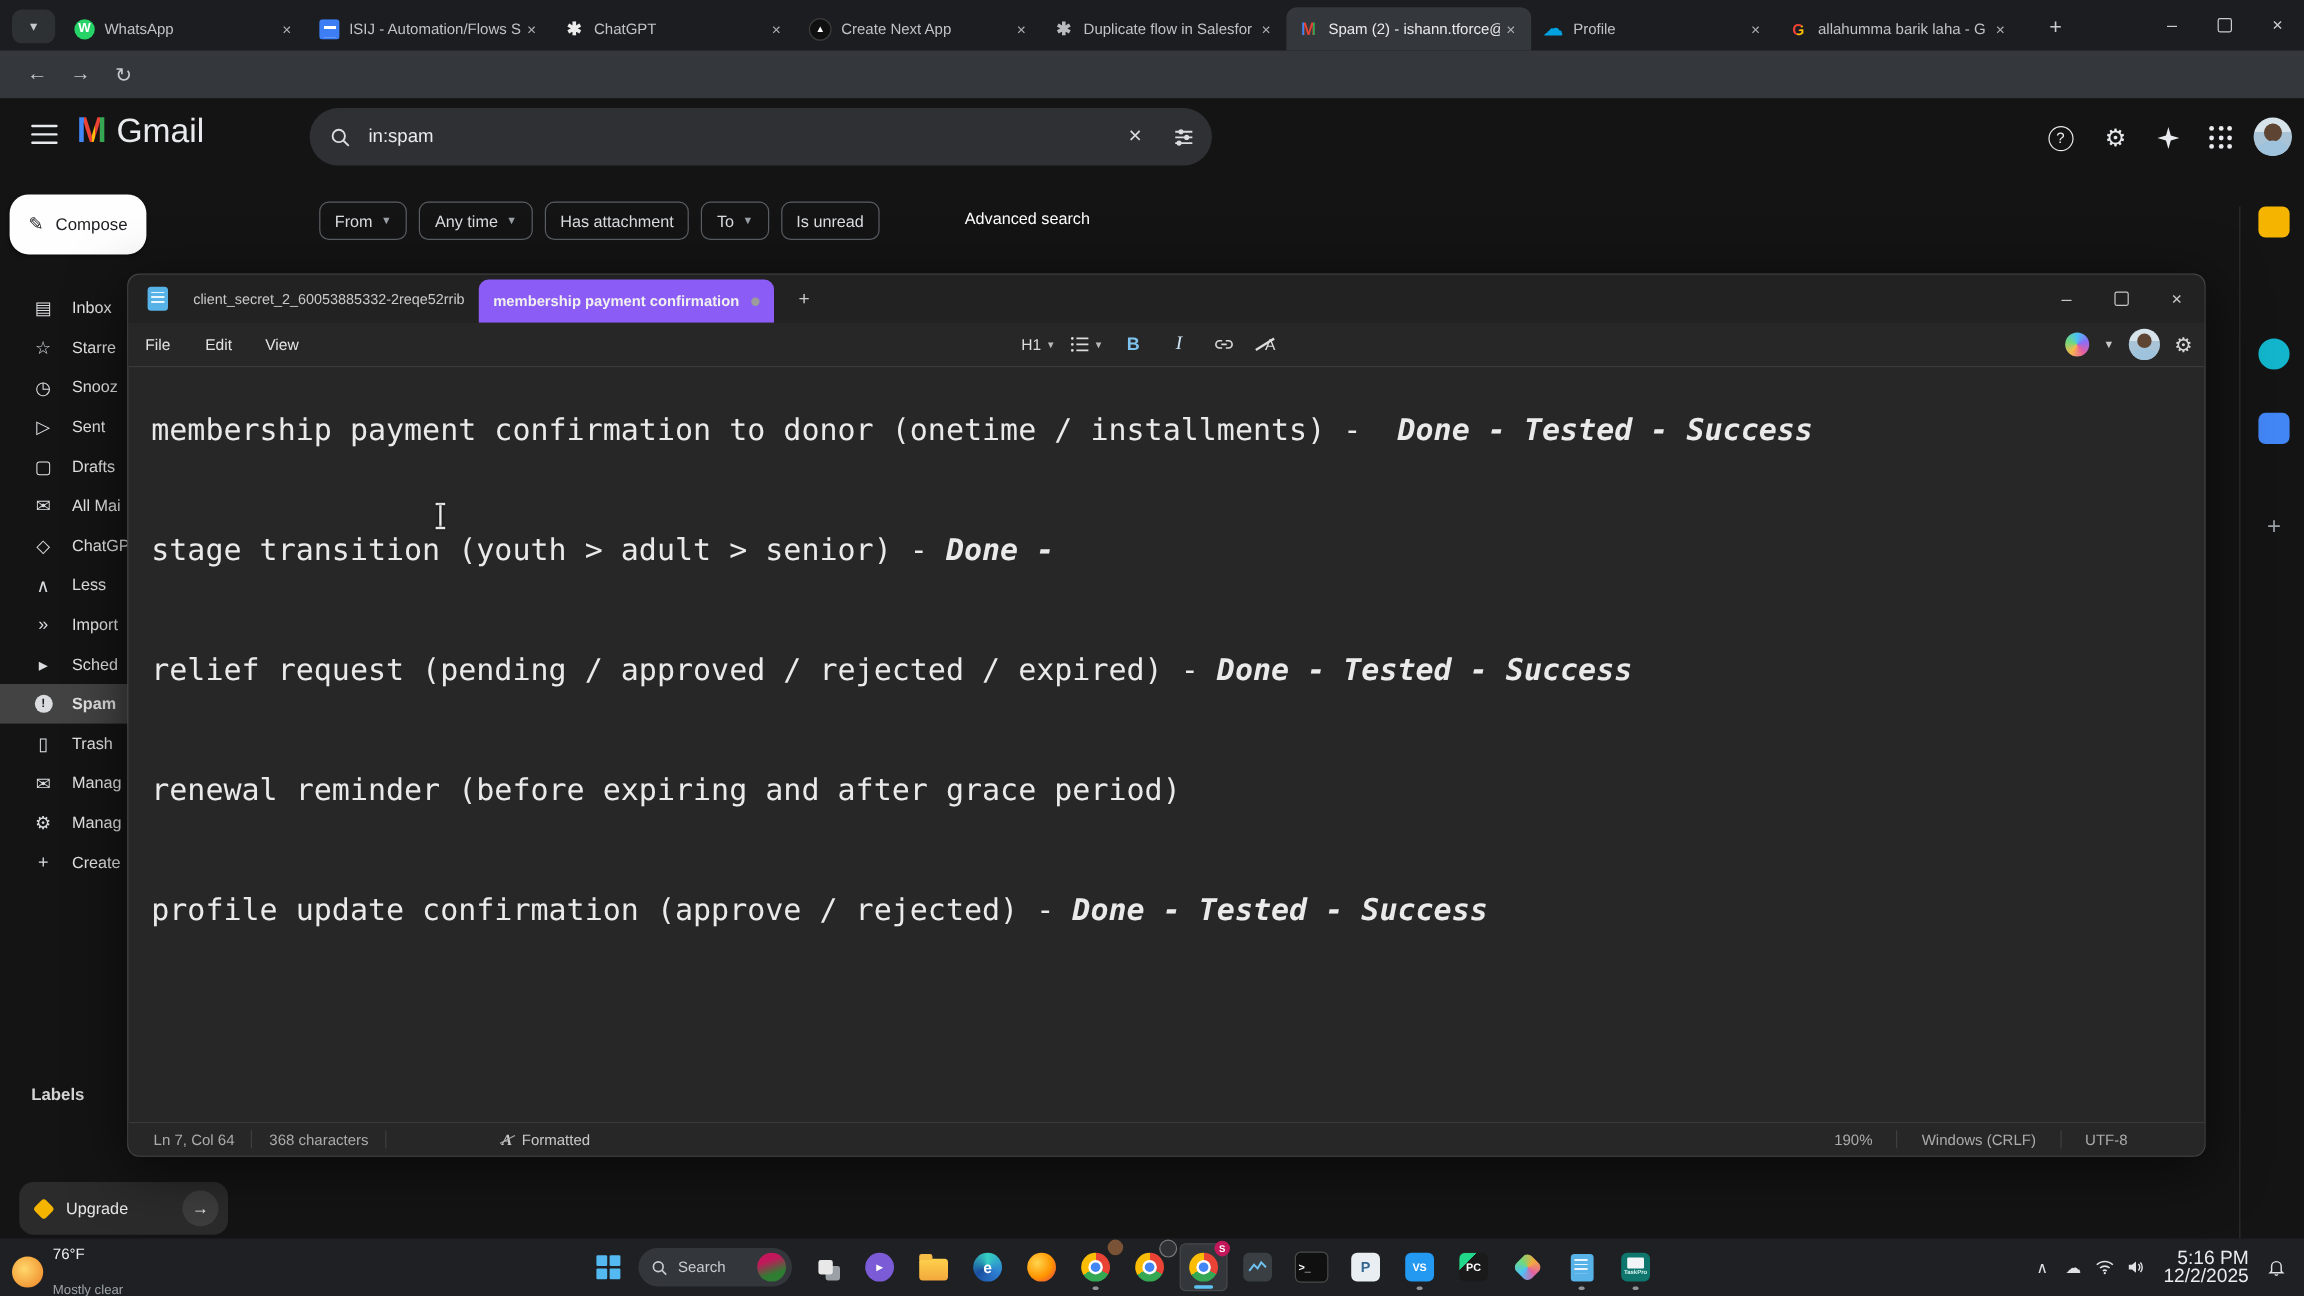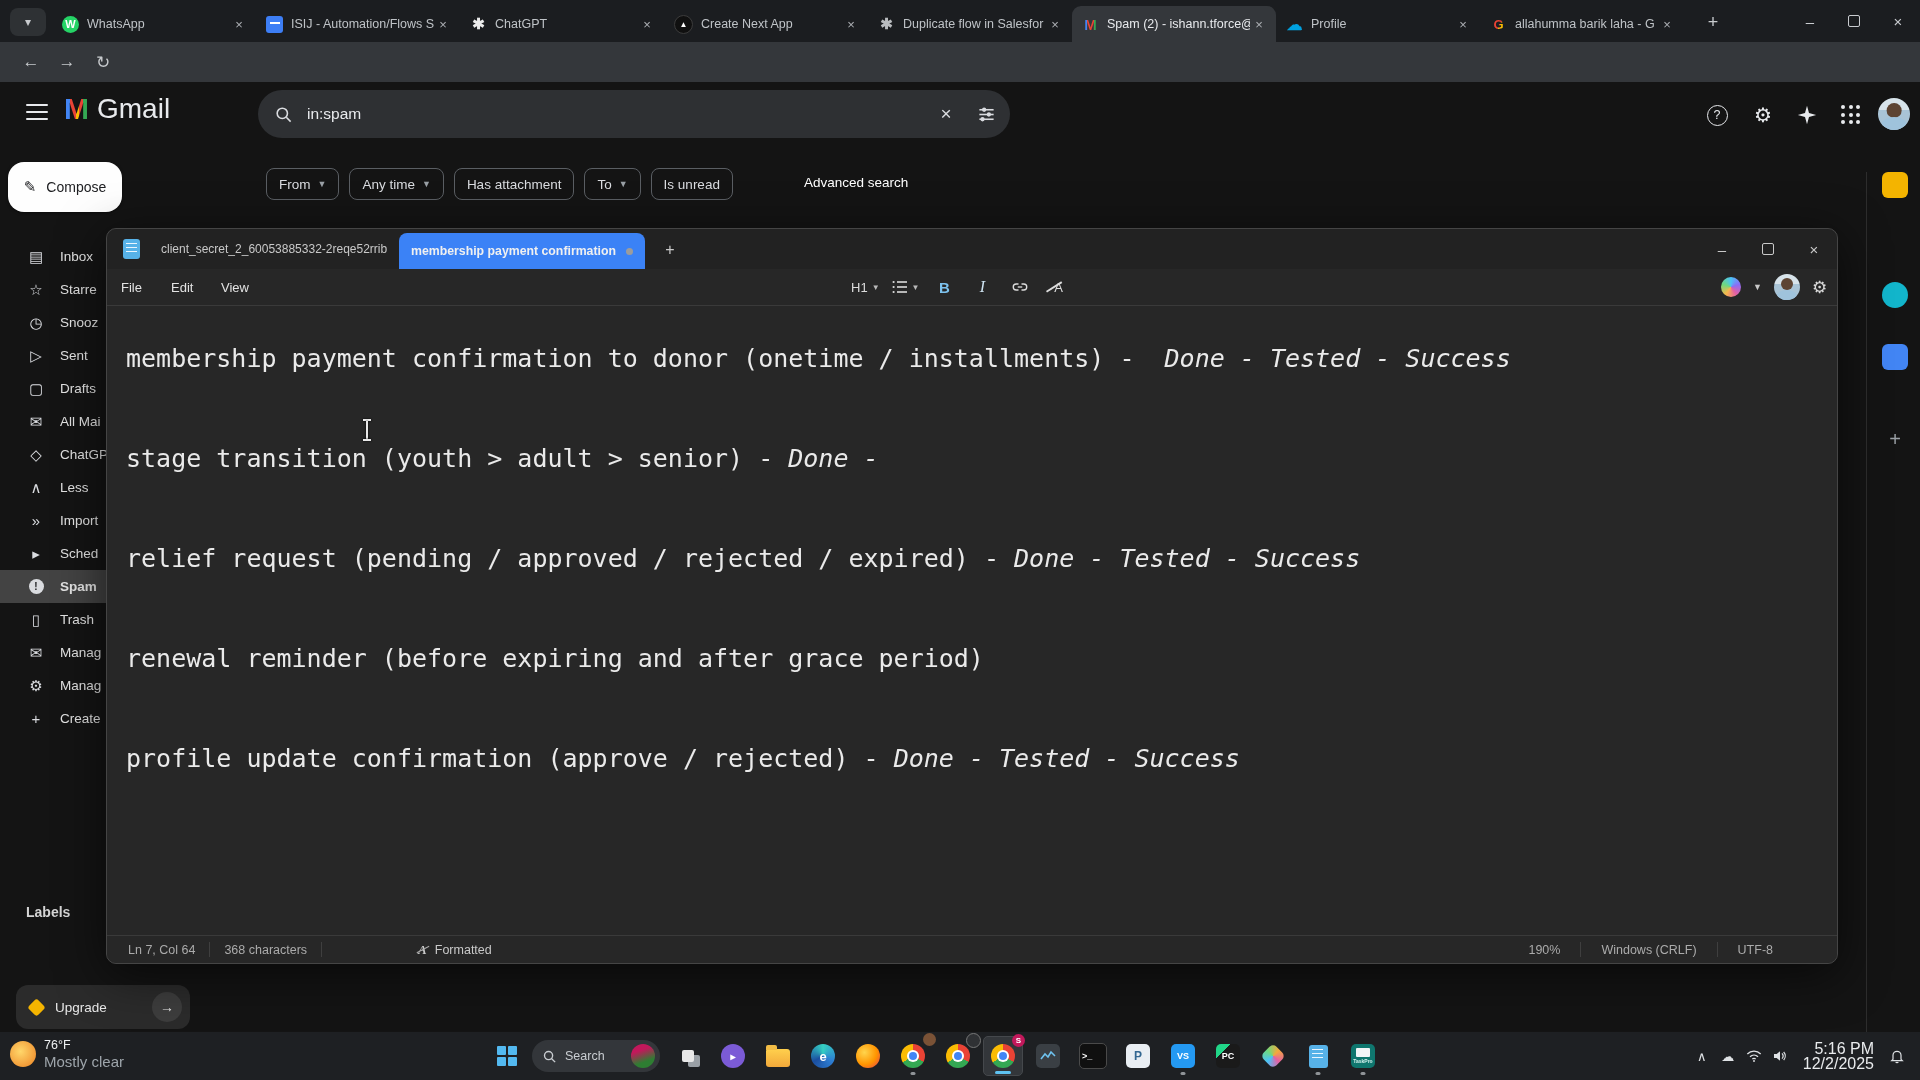--- a/index.html
+++ b/index.html
@@ -98,21 +98,21 @@
   
   #editor{position:absolute;left:106px;top:228px;width:1732px;height:736px;background:#272727;border:1px solid #454545;
     border-radius:10px;box-sizing:border-box;box-shadow:0 10px 48px rgba(0,0,0,.6);}
   #ed-tabbar{position:absolute;left:0;top:0;width:100%;height:40px;background:#222222;border-radius:10px 10px 0 0;}
   #np-icon{position:absolute;left:16px;top:10px;}
   .np-glyph{width:17px;height:20px;border-radius:3px;background:#57b2e8;position:relative;display:block;}
   .np-glyph::before{content:"";position:absolute;left:3px;top:4px;width:11px;height:12px;
     background:repeating-linear-gradient(#eaf6ff 0 1.5px,transparent 1.5px 4px);}
   #ed-tab1{position:absolute;left:46px;top:0;height:40px;width:242px;display:flex;align-items:center;}
   #ed-tab1 span{color:#c9c9c9;font-size:12px;white-space:nowrap;overflow:hidden;width:226px;margin-left:8px;}
-  #ed-tab2{position:absolute;left:292px;top:4px;height:36px;width:246px;background:#3b82f6;border-radius:8px 8px 0 0;
+  #ed-tab2{position:absolute;left:292px;top:4px;height:36px;width:246px;background:#8b5cf6;border-radius:8px 8px 0 0;
     display:flex;align-items:center;}
   #ed-tab2 span.t{color:#f0f0f0;font-size:12.3px;font-weight:600;white-space:nowrap;overflow:hidden;max-width:208px;margin-left:12px;}
   #ed-tab2 .dot{width:7px;height:7px;border-radius:50%;background:#9c9c9c;margin-left:10px;}
   #ed-newtab{position:absolute;left:552px;top:10px;width:22px;height:22px;color:#c9c9c9;font-size:16px;display:flex;align-items:center;justify-content:center;}
   #ed-controls{right:0;top:0;height:40px;position:absolute;display:flex;}
   #ed-controls .wbtn{width:46px;color:#c9c9c9;}
   #ed-controls .sq{border-color:#c9c9c9;}
 
   #ed-menubar{position:absolute;left:0;top:40px;width:100%;height:37px;background:#272727;border-bottom:1px solid #3a3a3a;box-sizing:border-box;}
   .menu-item{position:absolute;top:0;height:36px;display:flex;align-items:center;color:#e3e3e3;font-size:13px;padding:0 6px;}
@@ -125,42 +125,42 @@
   #tool-clear i{position:absolute;left:3px;top:12px;width:18px;height:1.5px;background:#dcdcdc;transform:rotate(-32deg);}
   #ed-right-tools{position:absolute;left:1614px;top:0;height:36px;display:flex;align-items:center;gap:12px;}
   #copilot-ic{width:20px;height:20px;border-radius:50%;background:conic-gradient(#4bc2f7,#8a6df5,#e45fa3,#f7b84b,#6fd97e,#4bc2f7);}
   #ed-avatar{width:26px;height:26px;}
   #ed-gear{color:#d8d8d8;font-size:17px;}
 
   #ed-body{position:absolute;left:0;top:77px;width:100%;height:630px;overflow:hidden;}
   #editor-lines{position:absolute;left:19px;top:27px;width:1680px;}
   .eline{height:50px;display:flex;align-items:center;font-family:"DejaVu Sans Mono",monospace;font-size:25px;color:#eaeaea;}
   .seg{white-space:pre;}
-  .seg.bi{font-weight:400;font-style:italic;}
+  .seg.bi{font-weight:700;font-style:italic;}
 
   #ed-status{position:absolute;left:0;bottom:0;width:100%;height:28px;border-top:1px solid #3a3a3a;background:#272727;
     border-radius:0 0 10px 10px;display:flex;align-items:center;color:#ababab;font-size:12.5px;box-sizing:border-box;}
   .st-sep{width:1px;height:15px;background:#3f3f3f;}
   #st-left{display:flex;align-items:center;gap:14px;margin-left:21px;}
   #st-mid{display:flex;align-items:center;gap:8px;margin-left:96px;color:#c9c9c9;}
   #st-fmt-ic{font-family:"Liberation Serif",serif;font-style:italic;font-weight:700;font-size:13px;position:relative;}
   #st-fmt-ic i{position:absolute;left:-2px;top:7px;width:14px;height:1.2px;background:#ababab;transform:rotate(-28deg);}
   #st-right{margin-left:auto;display:flex;align-items:center;gap:20px;margin-right:64px;}
 
   
   #ibeam{position:absolute;left:362px;top:419px;width:10px;height:22px;}
   #ibeam .v{position:absolute;left:4px;top:2px;width:1.6px;height:18px;background:#e9e9e9;box-shadow:0 0 2px #000;}
   #ibeam .h{position:absolute;width:8px;height:1.6px;background:#e9e9e9;left:1px;box-shadow:0 0 2px #000;}
 
   
   #taskbar{position:absolute;left:0;top:1032px;width:1920px;height:48px;background:#1e2023;}
   #weather{position:absolute;left:10px;top:6px;display:flex;align-items:center;gap:8px;}
   #weather .wic{width:26px;height:26px;border-radius:50%;background:radial-gradient(circle at 40% 40%,#ffd76b,#f29b38 70%,#d97a1e);}
   #weather .wt{color:#eef0f2;font-size:12.5px;}
-  #weather .wd{color:#9ea5ab;font-size:15px;margin-top:1px;}
+  #weather .wd{color:#9ea5ab;font-size:11px;margin-top:17px;}
   #tb-start{position:absolute;left:490px;top:7px;width:34px;height:34px;border-radius:5px;display:flex;align-items:center;justify-content:center;}
   #tb-start .wlogo{display:grid;grid-template-columns:9px 9px;grid-template-rows:9px 9px;gap:1.5px;}
   #tb-start .wlogo i{background:#53b9f0;border-radius:1px;}
   #tb-search{position:absolute;left:532px;top:8px;width:128px;height:32px;border-radius:16px;background:#33363a;
     display:flex;align-items:center;color:#c9cdd1;font-size:12.5px;}
   #tb-search .mag{margin:0 8px 0 10px;}
   #tb-search .dailyimg{margin-left:auto;margin-right:5px;width:24px;height:24px;border-radius:50%;
     background:linear-gradient(160deg,#c2185b 30%,#2e7d32 70%);}
   #taskbar-apps{position:absolute;left:668px;top:4px;display:flex;gap:5px;}
   .tb-app{width:40px;height:40px;border-radius:5px;display:flex;align-items:center;justify-content:center;position:relative;}

